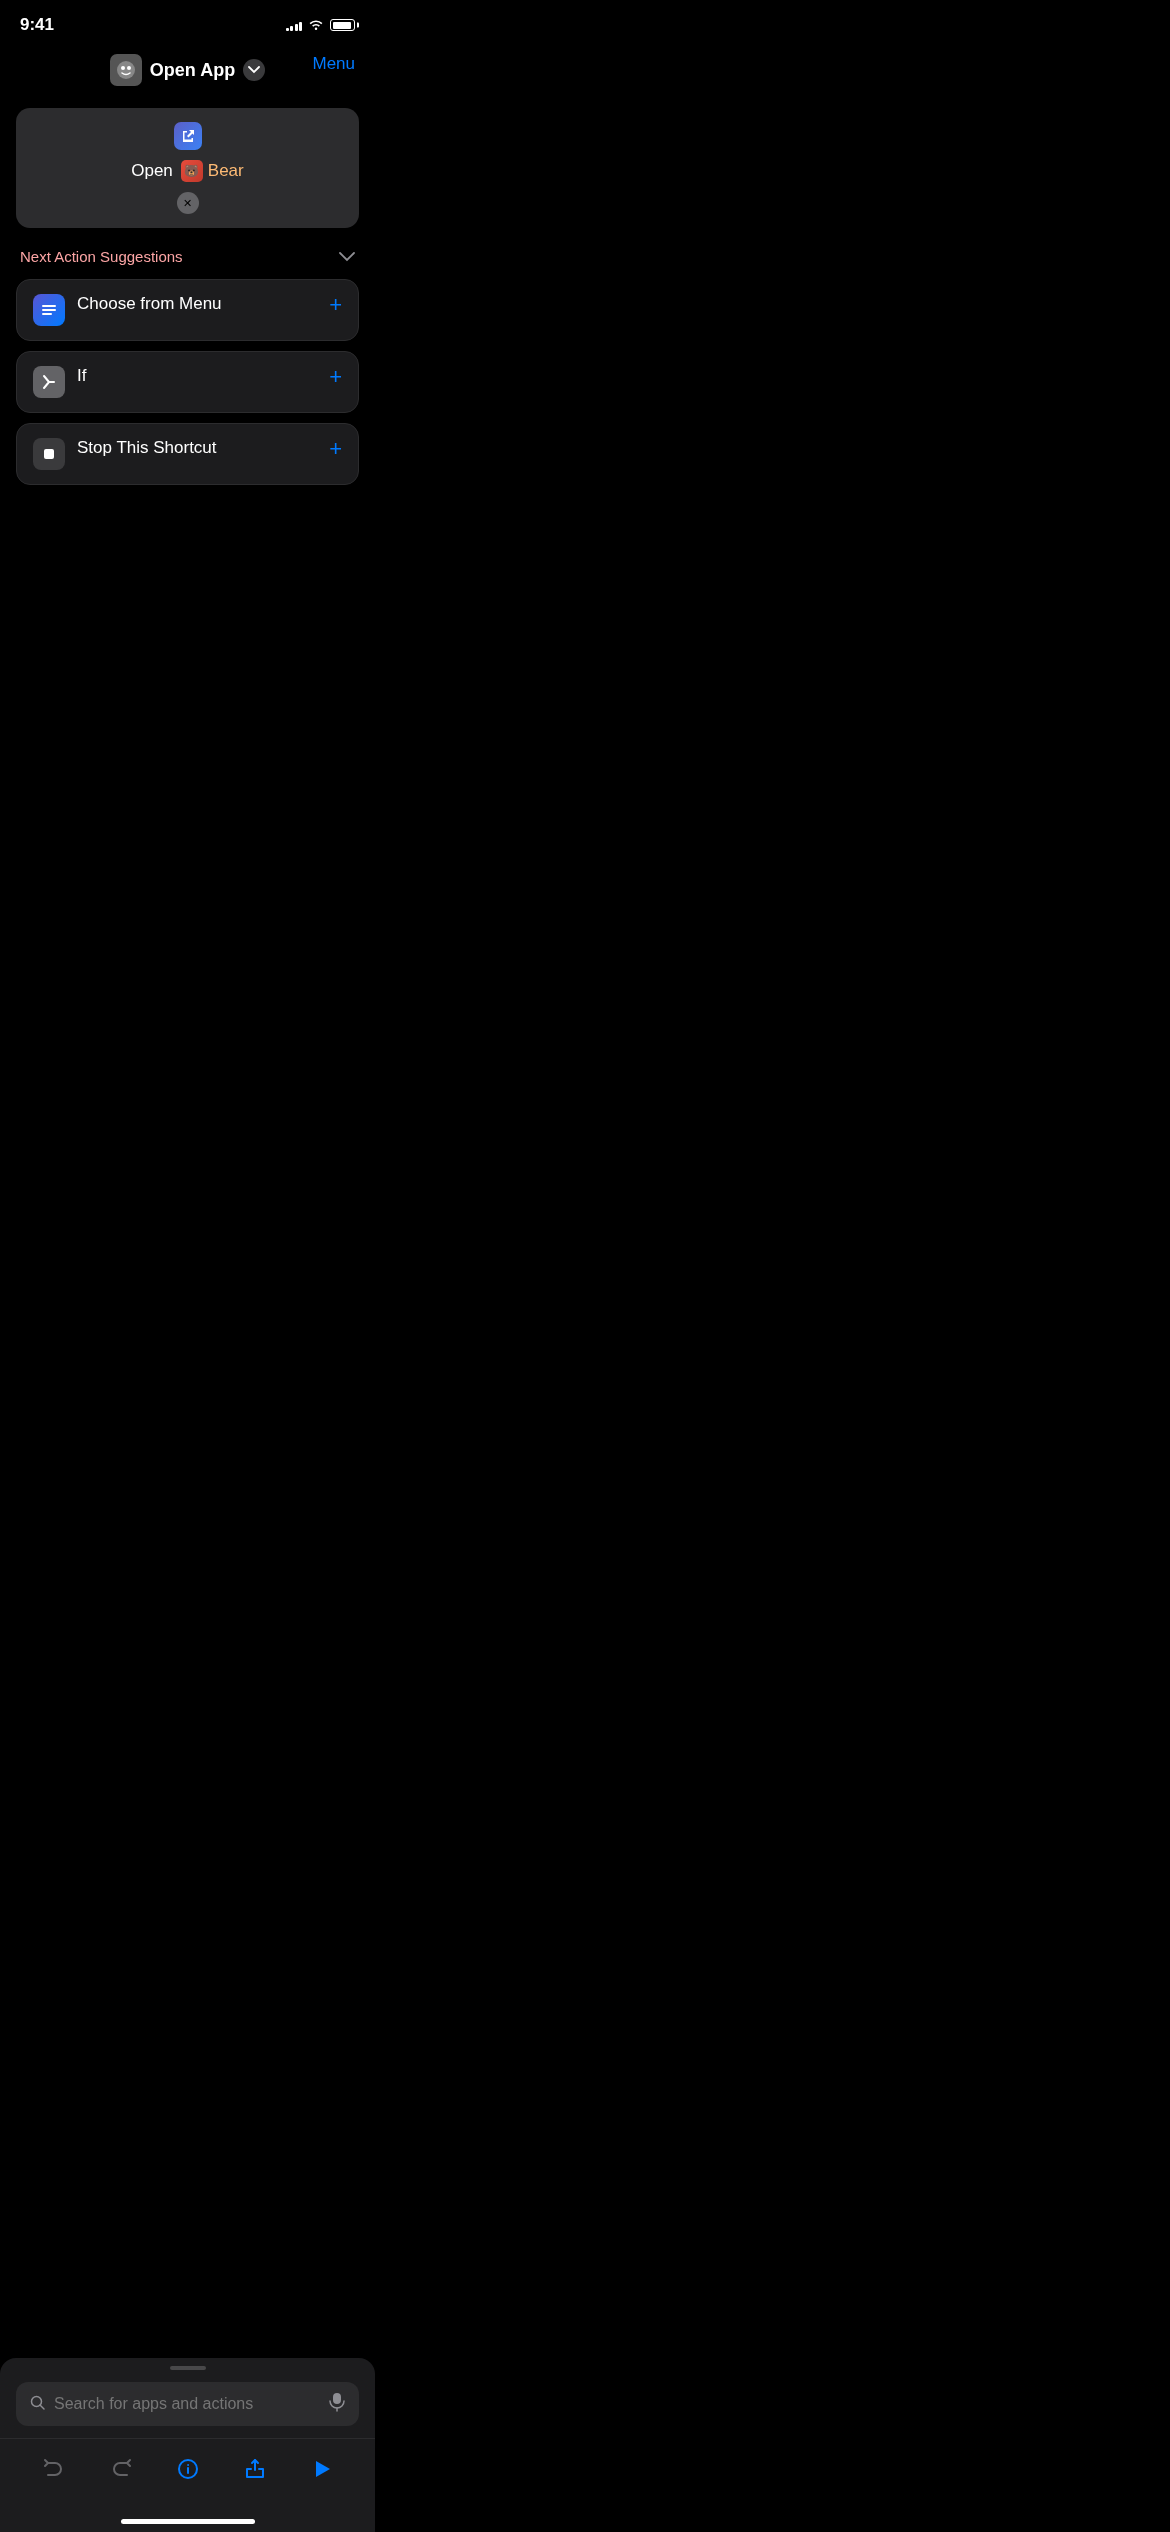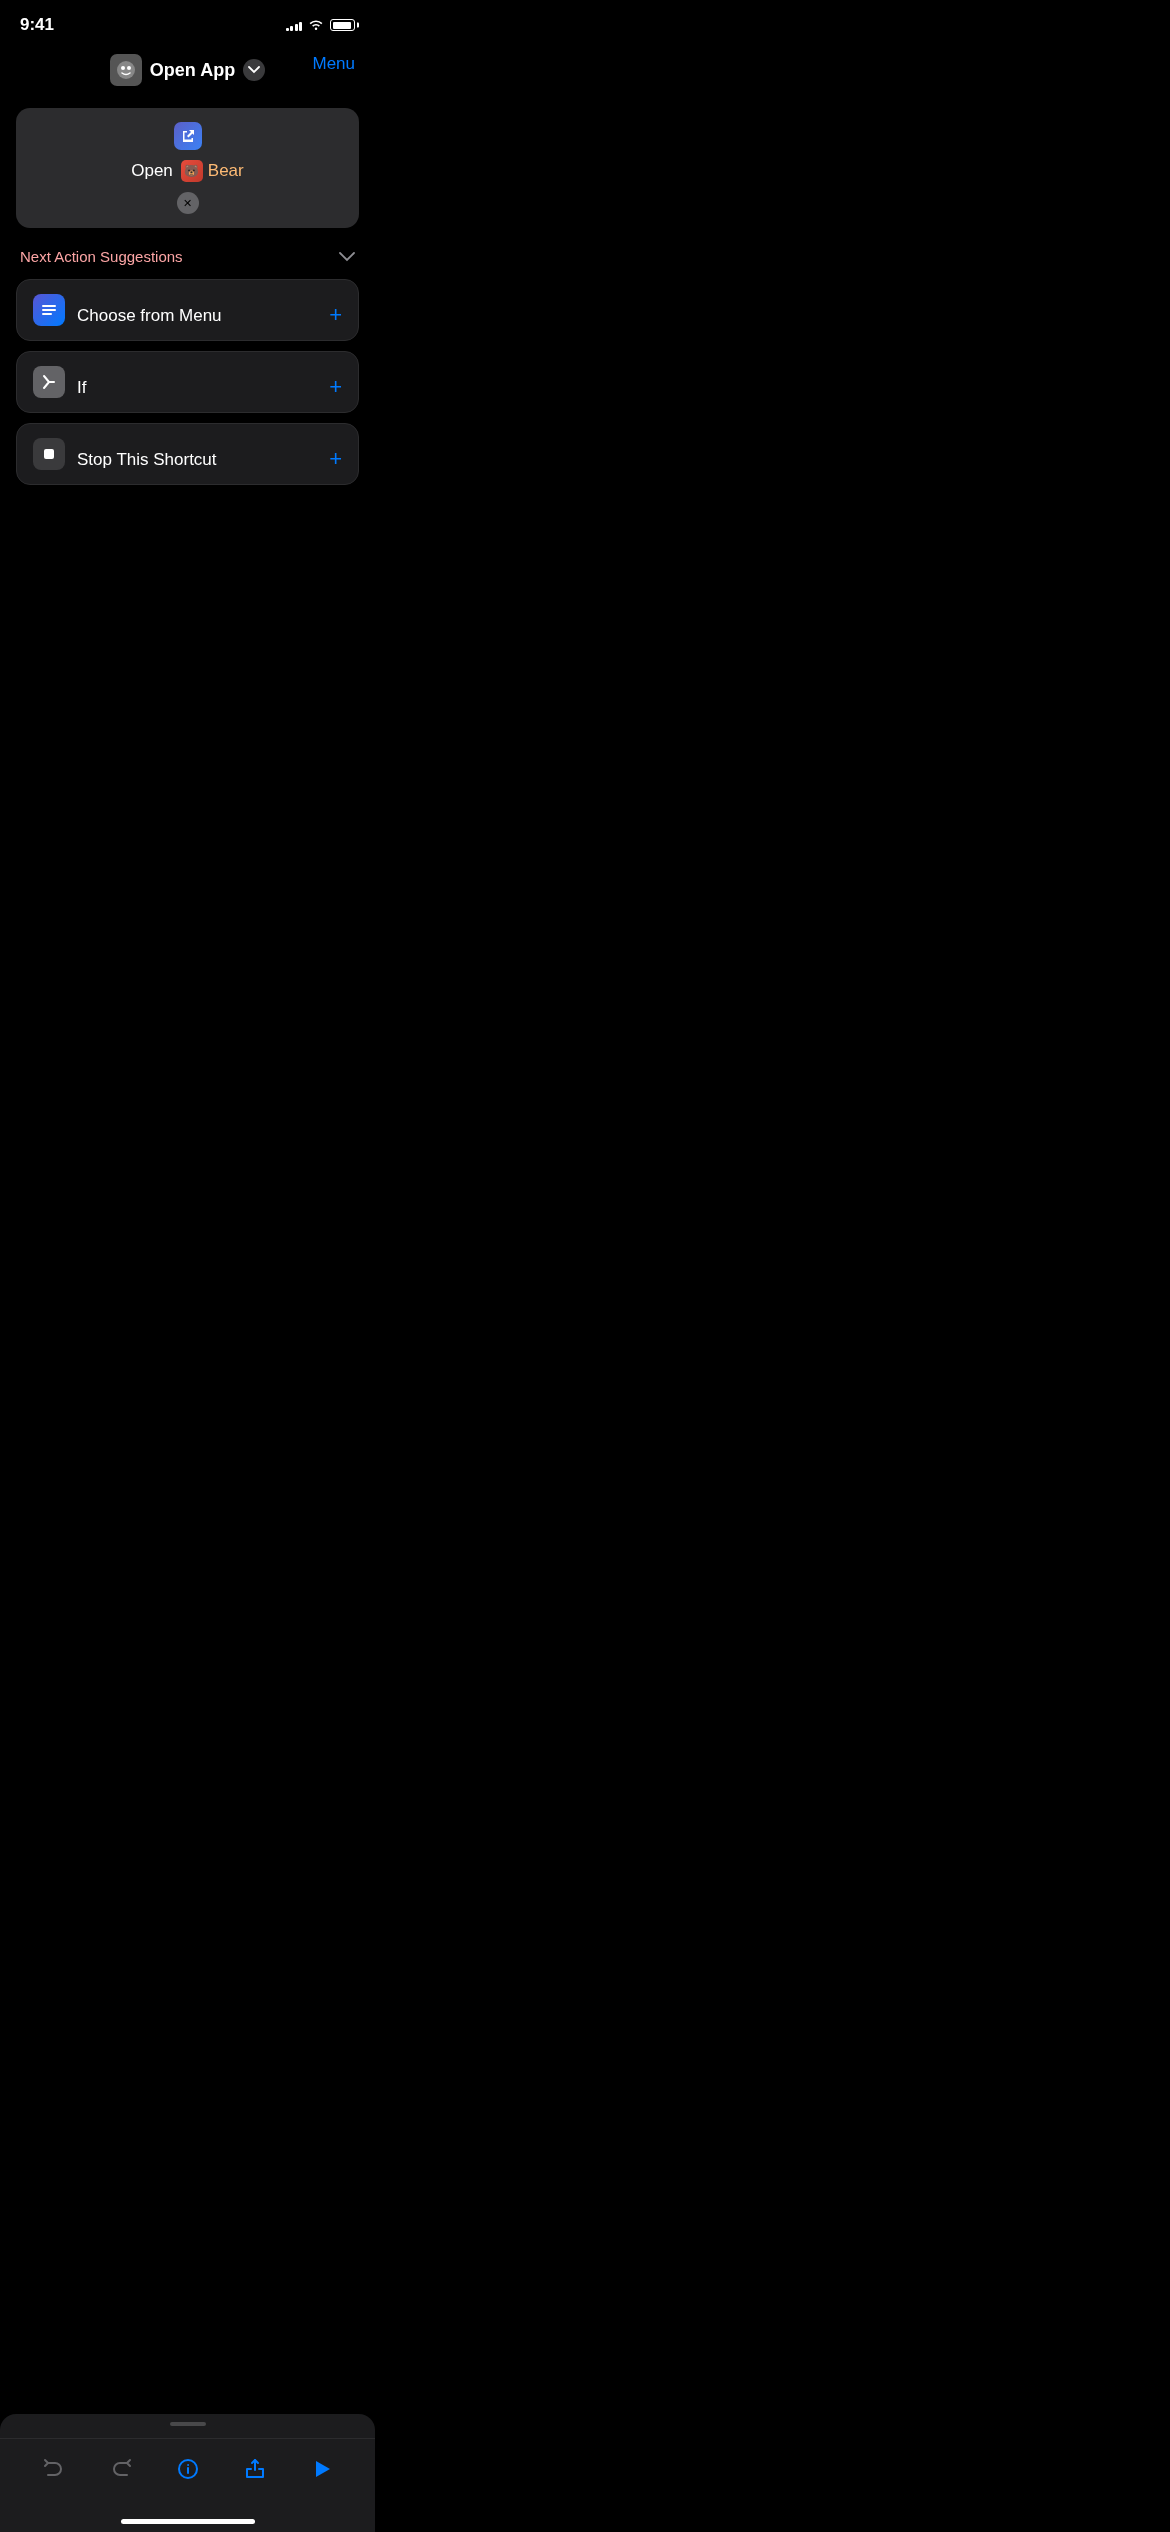--- a/index.html
+++ b/index.html
@@ -216,21 +216,21 @@
     }
 
     
     .suggestion-item {
       margin: 0 16px 10px;
       background: #1c1c1e;
       border: 1px solid #2c2c2e;
       border-radius: 14px;
       padding: 14px 16px;
       display: flex;
-      align-items: flex-end;
+      align-items: flex-start;
       gap: 12px;
     }
 
     .suggestion-icon {
       width: 32px;
       height: 32px;
       border-radius: 8px;
       display: flex;
       align-items: center;
       justify-content: center;
@@ -442,20 +442,36 @@
       <rect x="4" y="4" width="10" height="10" rx="2" fill="white"></rect>
     </svg>
   </div>
   <span class="suggestion-label">Stop This Shortcut</span>
   <span class="suggestion-add">+</span>
 </div>
 
 <div class="bottom-sheet">
   <div class="bottom-handle"></div>
 
+  <div class="search-bar">
+    <span class="search-icon-wrap">
+      <svg width="16" height="16" viewBox="0 0 16 16" fill="none">
+        <circle cx="6.5" cy="6.5" r="5" stroke="#8e8e93" stroke-width="1.5"></circle>
+        <path d="M10 10l4 4" stroke="#8e8e93" stroke-width="1.5" stroke-linecap="round"></path>
+      </svg>
+    </span>
+    <input class="search-input" type="text" placeholder="Search for apps and actions" style="">
+    <span class="search-mic">
+      <svg width="16" height="20" viewBox="0 0 16 20" fill="none">
+        <rect x="4" y="1" width="8" height="11" rx="4" fill="#8e8e93"></rect>
+        <path d="M1 9a7 7 0 0014 0" stroke="#8e8e93" stroke-width="1.5" stroke-linecap="round" fill="none"></path>
+        <line x1="8" y1="16" x2="8" y2="19" stroke="#8e8e93" stroke-width="1.5" stroke-linecap="round"></line>
+      </svg>
+    </span>
+  </div>
 
   <div class="toolbar">
     <button class="toolbar-btn" style="background:none;border:none;cursor:pointer;">
       <svg viewBox="0 0 24 24" fill="none" stroke="#636366" stroke-width="2" stroke-linecap="round" stroke-linejoin="round">
         <path d="M3 9l3-3-3-3"></path>
         <path d="M6 6H13a6 6 0 010 12H6"></path>
       </svg>
     </button>
     <button class="toolbar-btn" style="background:none;border:none;cursor:pointer;">
       <svg viewBox="0 0 24 24" fill="none" stroke="#636366" stroke-width="2" stroke-linecap="round" stroke-linejoin="round">

